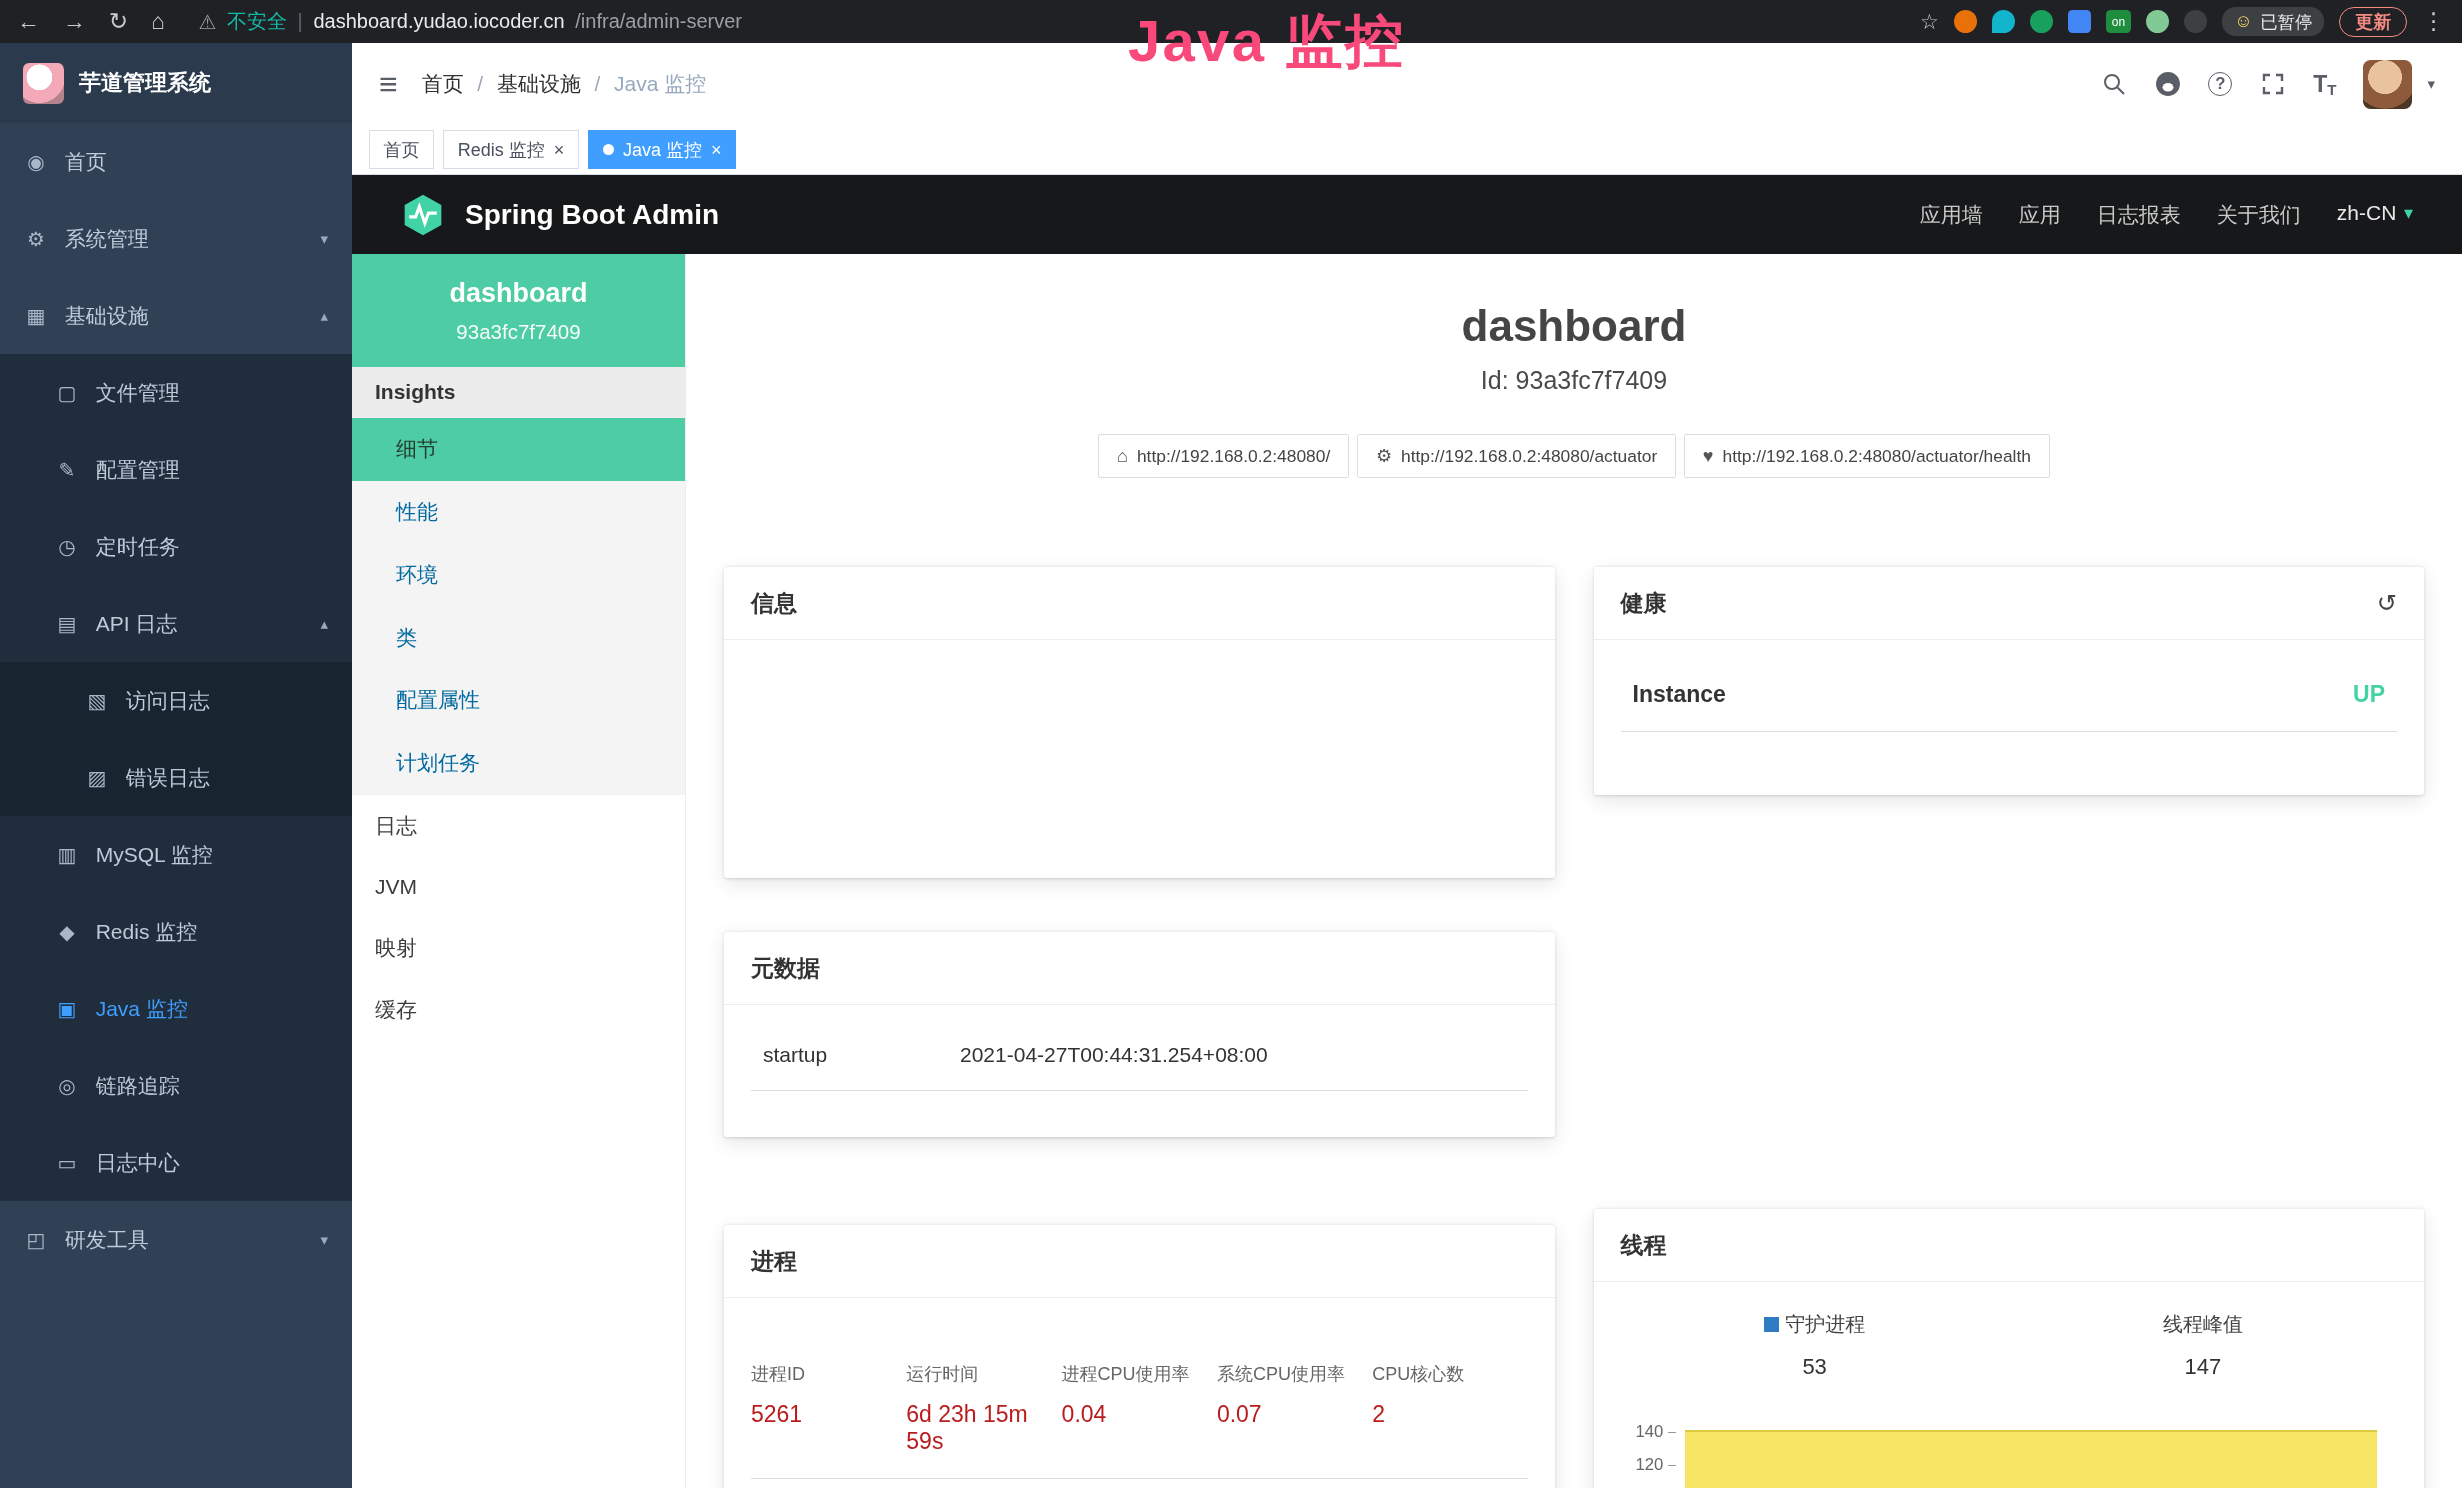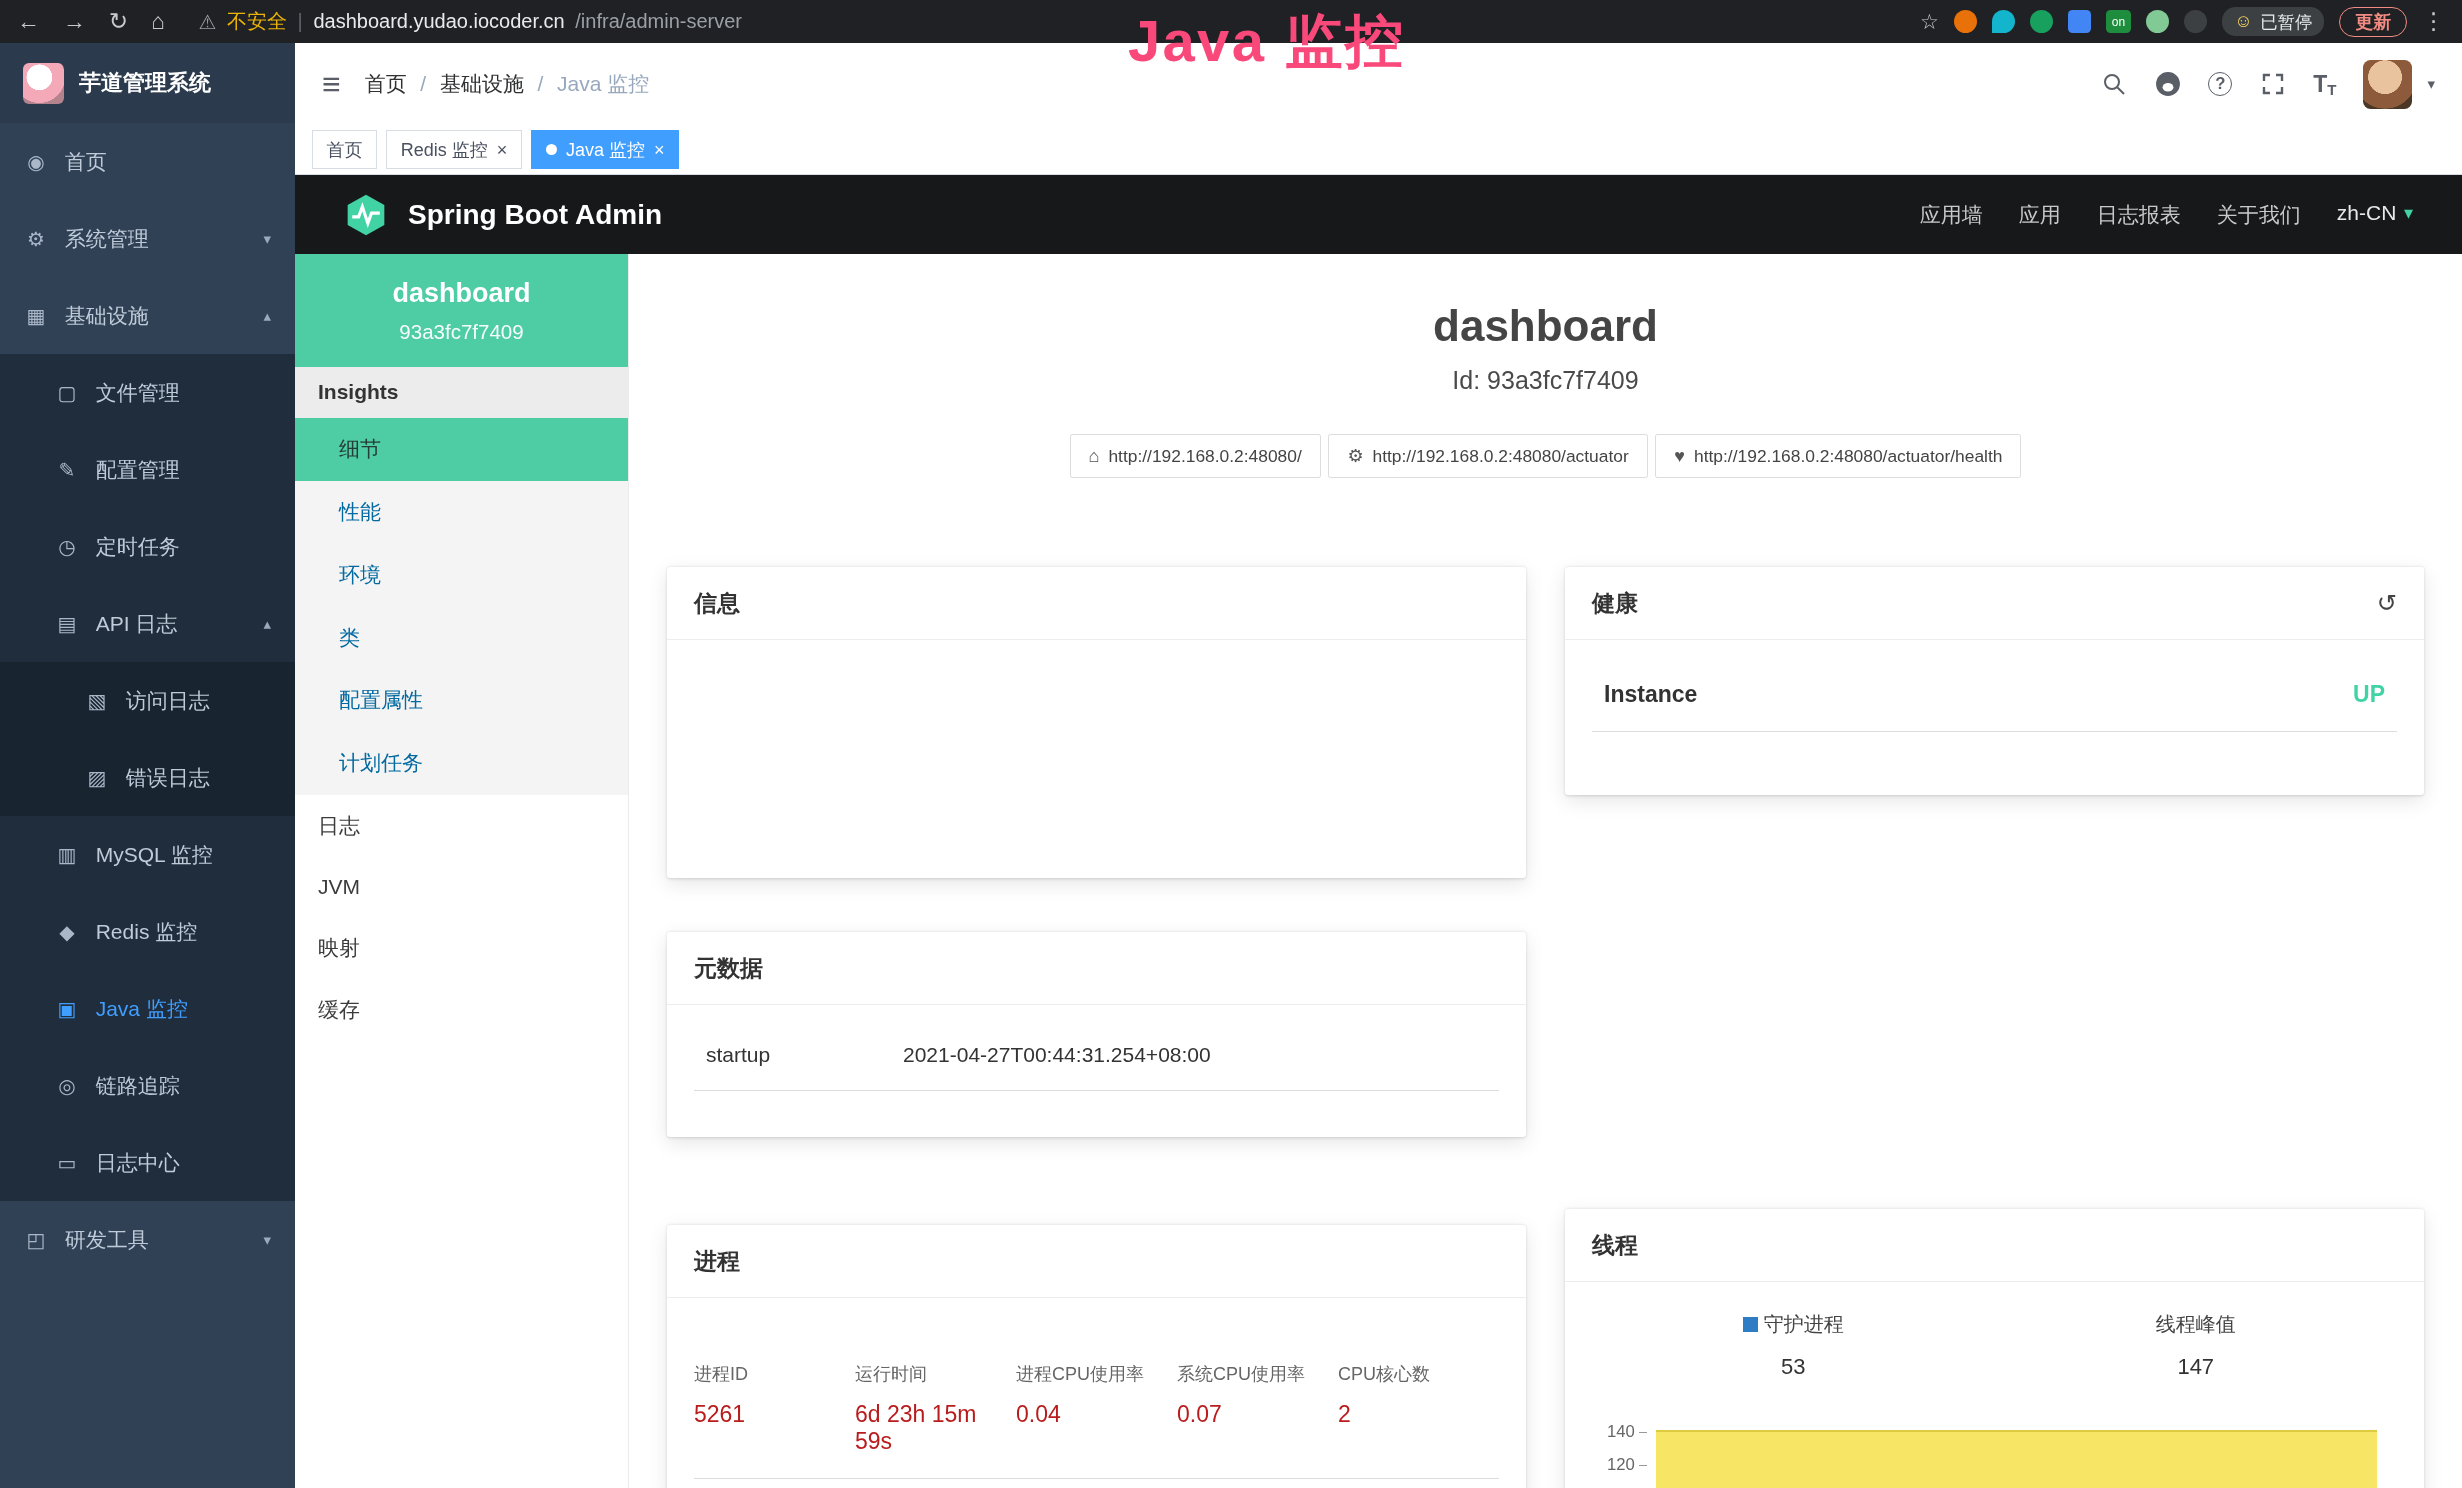--- a/index.html
+++ b/index.html
@@ -5,21 +5,21 @@
   * { margin:0; padding:0; box-sizing:border-box; }
   html,body { background:#111; }
   body { font-family:"Liberation Sans","DejaVu Sans",sans-serif; }
   .screen { position:relative; width:2462px; height:1489px; background:#fff; overflow:hidden; }
 
   
   .browser-bar { height:43px; background:#202124; display:flex; align-items:center; padding:0 16.7px; gap:23px; color:#e8eaed; }
   .bnav { font-size:23px; color:#c7cacd; cursor:pointer; }
   .url-area { display:flex; align-items:center; gap:10.6px; margin-left:10.6px; flex:1; min-width:0; font-size:20px; }
   .warn-icon { color:#9aa0a6; font-size:20px; }
-  .warn-text { color:#eab308; }
+  .warn-text { color:#14b8a6; }
   .url-sep { color:#5f6368; }
   .url-domain { color:#e8eaed; }
   .url-path { color:#9aa0a6; }
   .browser-right { display:flex; align-items:center; gap:15px; }
   .star { font-size:21px; color:#c7cacd; }
   .ext { width:23px; height:23px; border-radius:50%; }
   .ext-fox { background:#e8710a; }
   .ext-drop { background:#12b5cb; border-radius:50% 50% 50% 0; }
   .ext-y { background:#17a05e; color:#fff; font-size:13.7px; display:flex; align-items:center; justify-content:center; }
   .ext-grid { background:#4285f4; border-radius:4.6px; }
@@ -28,21 +28,21 @@
   .ext-paw { background:#3c4043; }
   .paused-pill { background:#3c4043; border-radius:13.7px; height:29px; padding:0 12px; display:flex; align-items:center; gap:7.6px; font-size:17.4px; color:#e8eaed; }
   .paused-face { color:#fdd663; font-size:18px; }
   .update-pill { border:1.5px solid #f28b82; color:#f28b82; border-radius:16.7px; height:30px; padding:0 15px; display:flex; align-items:center; font-size:18px; font-weight:bold; }
   .more-dots { font-size:23px; color:#c7cacd; }
 
   
   .app-row { display:flex; height:1445px; }
 
   
-  .main-sidebar { width:295px; flex-shrink:0; background:#304156; color:#bfcbd9; font-size:21px; overflow:hidden; }
+  .main-sidebar { width:352px; flex-shrink:0; background:#304156; color:#bfcbd9; font-size:21px; overflow:hidden; }
   .logo-row { height:80px; display:flex; align-items:center; gap:15px; padding:0 23px; background:#2b3a4d; }
   .logo-img { width:41px; height:41px; border-radius:6px; background:radial-gradient(circle at 40% 35%, #fff 0 35%, #f4a9b8 36% 70%, #b5838d 71%); flex-shrink:0; }
   .logo-title { color:#fff; font-weight:bold; font-size:22px; white-space:nowrap; }
   .menu-item { height:77px; display:flex; align-items:center; gap:16.7px; padding:0 24px; cursor:pointer; white-space:nowrap; }
   .menu-item .micon { width:24px; text-align:center; font-size:20px; color:#aab7c8; flex-shrink:0; }
   .menu-item .chev { margin-left:auto; font-size:15px; color:#9aa9bb; }
   .menu-item.lvl1 { padding-left:55px; background:#1f2d3d; }
   .menu-item.lvl2 { padding-left:85px; background:#182430; }
   .menu-item.active { color:#409eff; }
   .menu-item.active .micon { color:#409eff; }

